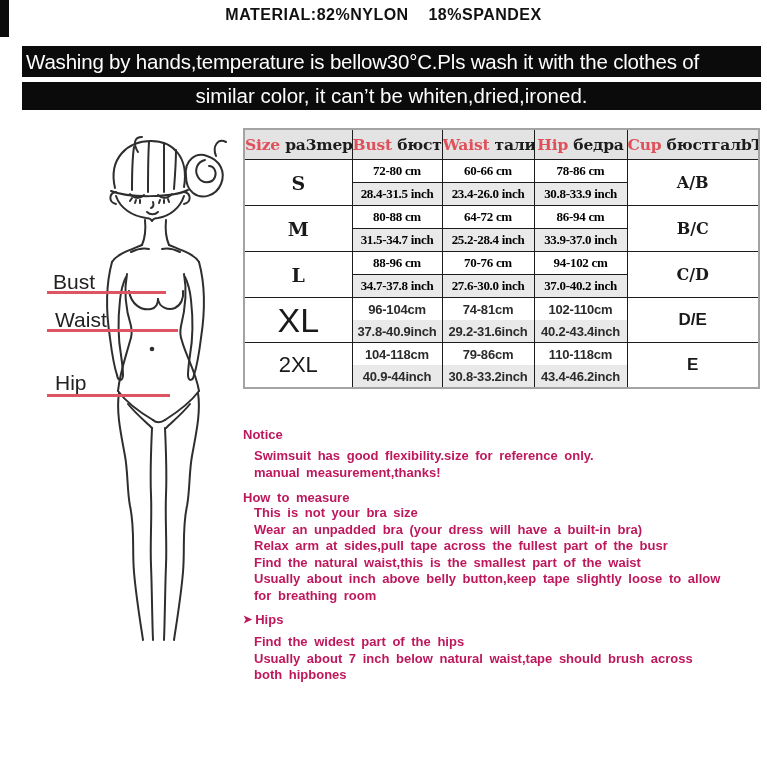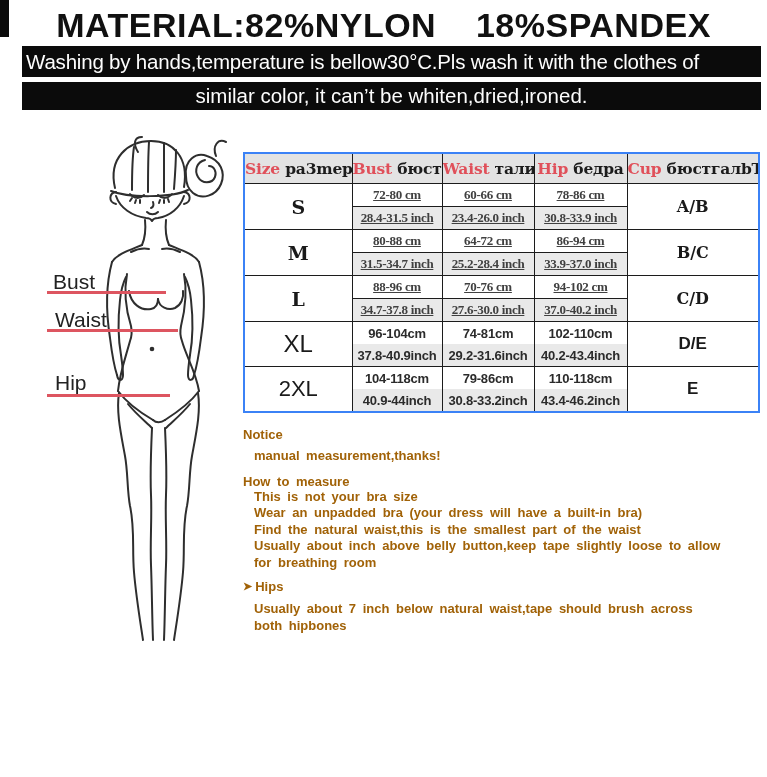--- a/index.html
+++ b/index.html
@@ -2,67 +2,67 @@
 <html style="--accent-red: #e0505a; --measure-line-red: #dd5560; --banner-bg: #0b0b0b; --table-header-bg: #e3e3e3; --inch-row-bg: #e9e9e9;"><head>
 <meta charset="utf-8">
 <style>
   html,body{margin:0;padding:0;background:#fff;}
   #page{position:relative;width:767px;height:777px;background:#fff;overflow:hidden;
         font-family:"Liberation Sans",sans-serif;color:#1a1a1a;}
 
   
   .corner-mark{position:absolute;left:0;top:0;width:9px;height:37px;background:#0b0b0b;}
   .material-title{position:absolute;left:0;top:6px;width:100%;text-align:center;
-        font-family:"Liberation Sans",sans-serif;font-weight:bold;font-size:34px;
+        font-family:"Liberation Sans",sans-serif;font-weight:bold;font-size:16px;
         letter-spacing:.5px;white-space:pre;color:#111;}
   .banner{position:absolute;left:22px;width:739px;box-sizing:border-box;
         background:var(--banner-bg,#0b0b0b);color:#fdfdfd;font-size:20.5px;}
   .banner.l1{top:46px;height:31px;line-height:31px;padding-left:4px;letter-spacing:-0.2px;}
   .banner.l2{top:82px;height:28px;line-height:28px;text-align:center;}
 
   
   .figure-svg{position:absolute;left:0;top:130px;}
   .figure-svg path{fill:none;stroke:#2e2e2e;stroke-width:2;stroke-linecap:round;stroke-linejoin:round;}
   .flabel{position:absolute;font-size:21px;color:#222;}
   .flabel.bust{left:53px;top:270px;}
   .flabel.waist{left:55px;top:308px;}
   .flabel.hip{left:55px;top:371px;}
   .mline{position:absolute;height:3px;background:var(--measure-line-red,#dd5560);}
   .mline.bust{left:47px;top:291px;width:119px;}
   .mline.waist{left:47px;top:329px;width:131px;}
   .mline.hip{left:47px;top:394px;width:123px;}
 
   
-  table.sizes{position:absolute;left:243px;top:152px;width:515px;border-collapse:collapse;
-        table-layout:fixed;border:2px solid #3b82f6;}
+  table.sizes{position:absolute;left:243px;top:128px;width:515px;border-collapse:collapse;
+        table-layout:fixed;border:2px solid #a3a3a3;}
   table.sizes td{border:1px solid #1c1c1c;text-align:center;vertical-align:middle;
         padding:0;white-space:nowrap;overflow:hidden;}
   table.sizes thead td{height:29px;background:var(--table-header-bg,#e3e3e3);
         font-family:"DejaVu Serif",serif;font-weight:bold;font-size:15.5px;
         letter-spacing:-0.2px;color:#1c1c1c;}
   .hdr-en{color:var(--accent-red,#e0505a);}
   .cm-row td,.inch-row td{height:22px;}
   .serif-m{font-family:"Liberation Serif",serif;font-weight:bold;font-size:13px;
-        letter-spacing:-0.3px;color:#404040;text-decoration:underline;}
+        letter-spacing:-0.3px;color:#000000;}
   .sans-m{font-family:Liberation Sans, sans-serif;font-weight:bold;font-size:13px;
         letter-spacing:-0.2px;color:#2b2b2b;}
   .inch-bg{background:var(--inch-row-bg,#e9e9e9);}
   .size-cell,.cup-cell{background:#fff;}
   .serif-size{font-family:"DejaVu Serif",serif;font-weight:bold;font-size:19px;}
-  .sans-size{font-family:"Liberation Sans",sans-serif;font-weight:400;font-size:24px;}
+  .sans-size{font-family:"Liberation Sans",sans-serif;font-weight:400;font-size:34px;}
   .sans-size.xxl{font-size:22px;}
   .serif-cup{font-family:"DejaVu Serif",serif;font-weight:bold;font-size:16px;}
   .sans-cup{font-family:"Liberation Sans",sans-serif;font-weight:bold;font-size:17px;}
   .hb{border-bottom-style:hidden !important;}
   .ht{border-top-style:hidden !important;}
 
   
   .notes{position:absolute;left:243px;top:427px;width:518px;
         font-family:"Liberation Sans",sans-serif;font-weight:bold;font-size:13px;
-        color:#a16207;word-spacing:3px;line-height:16.5px;}
+        color:#be185d;word-spacing:3px;line-height:16.5px;}
   .notes .indent{padding-left:11px;}
   .notice-heading{margin-bottom:6px;line-height:15px;}
   .htm-heading{margin-top:9px;line-height:15px;}
   .sec-title{margin-top:8px;margin-bottom:6px;line-height:15px;}
   .bullet{font-size:11px;margin-right:3px;position:relative;top:-1px;}
 </style>
 </head>
 <body>
 
 <div id="page">
@@ -216,31 +216,34 @@
       <tr class="inch-row">
         <td class="sans-m inch-bg ht">40.9-44inch</td>
         <td class="sans-m inch-bg ht">30.8-33.2inch</td>
         <td class="sans-m inch-bg ht">43.4-46.2inch</td>
       </tr>
     </tbody>
   </table>
 
   <div class="notes">
     <div class="notice-heading">Notice</div>
+    <div class="indent">Swimsuit has good flexibility.size for reference only.</div>
     <div class="indent">manual measurement,thanks!</div>
 
     <div class="htm-heading">How to measure</div>
 
     <div class="indent">This is not your bra size</div>
     <div class="indent">Wear an unpadded bra (your dress will have a built-in bra)</div>
+    <div class="indent">Relax arm at sides,pull tape across the fullest part of the busr</div>
 
     <div class="indent">Find the natural waist,this is the smallest part of the waist</div>
     <div class="indent">Usually about inch above belly button,keep tape slightly loose to allow</div>
     <div class="indent">for breathing room</div>
 
     <div class="sec-title">
       <span class="bullet">➤</span><span>Hips</span>
     </div>
+    <div class="indent">Find the widest part of the hips</div>
     <div class="indent">Usually about 7 inch below natural waist,tape should brush across</div>
     <div class="indent">both hipbones</div>
   </div>
 
 </div>
 
 </body></html>

